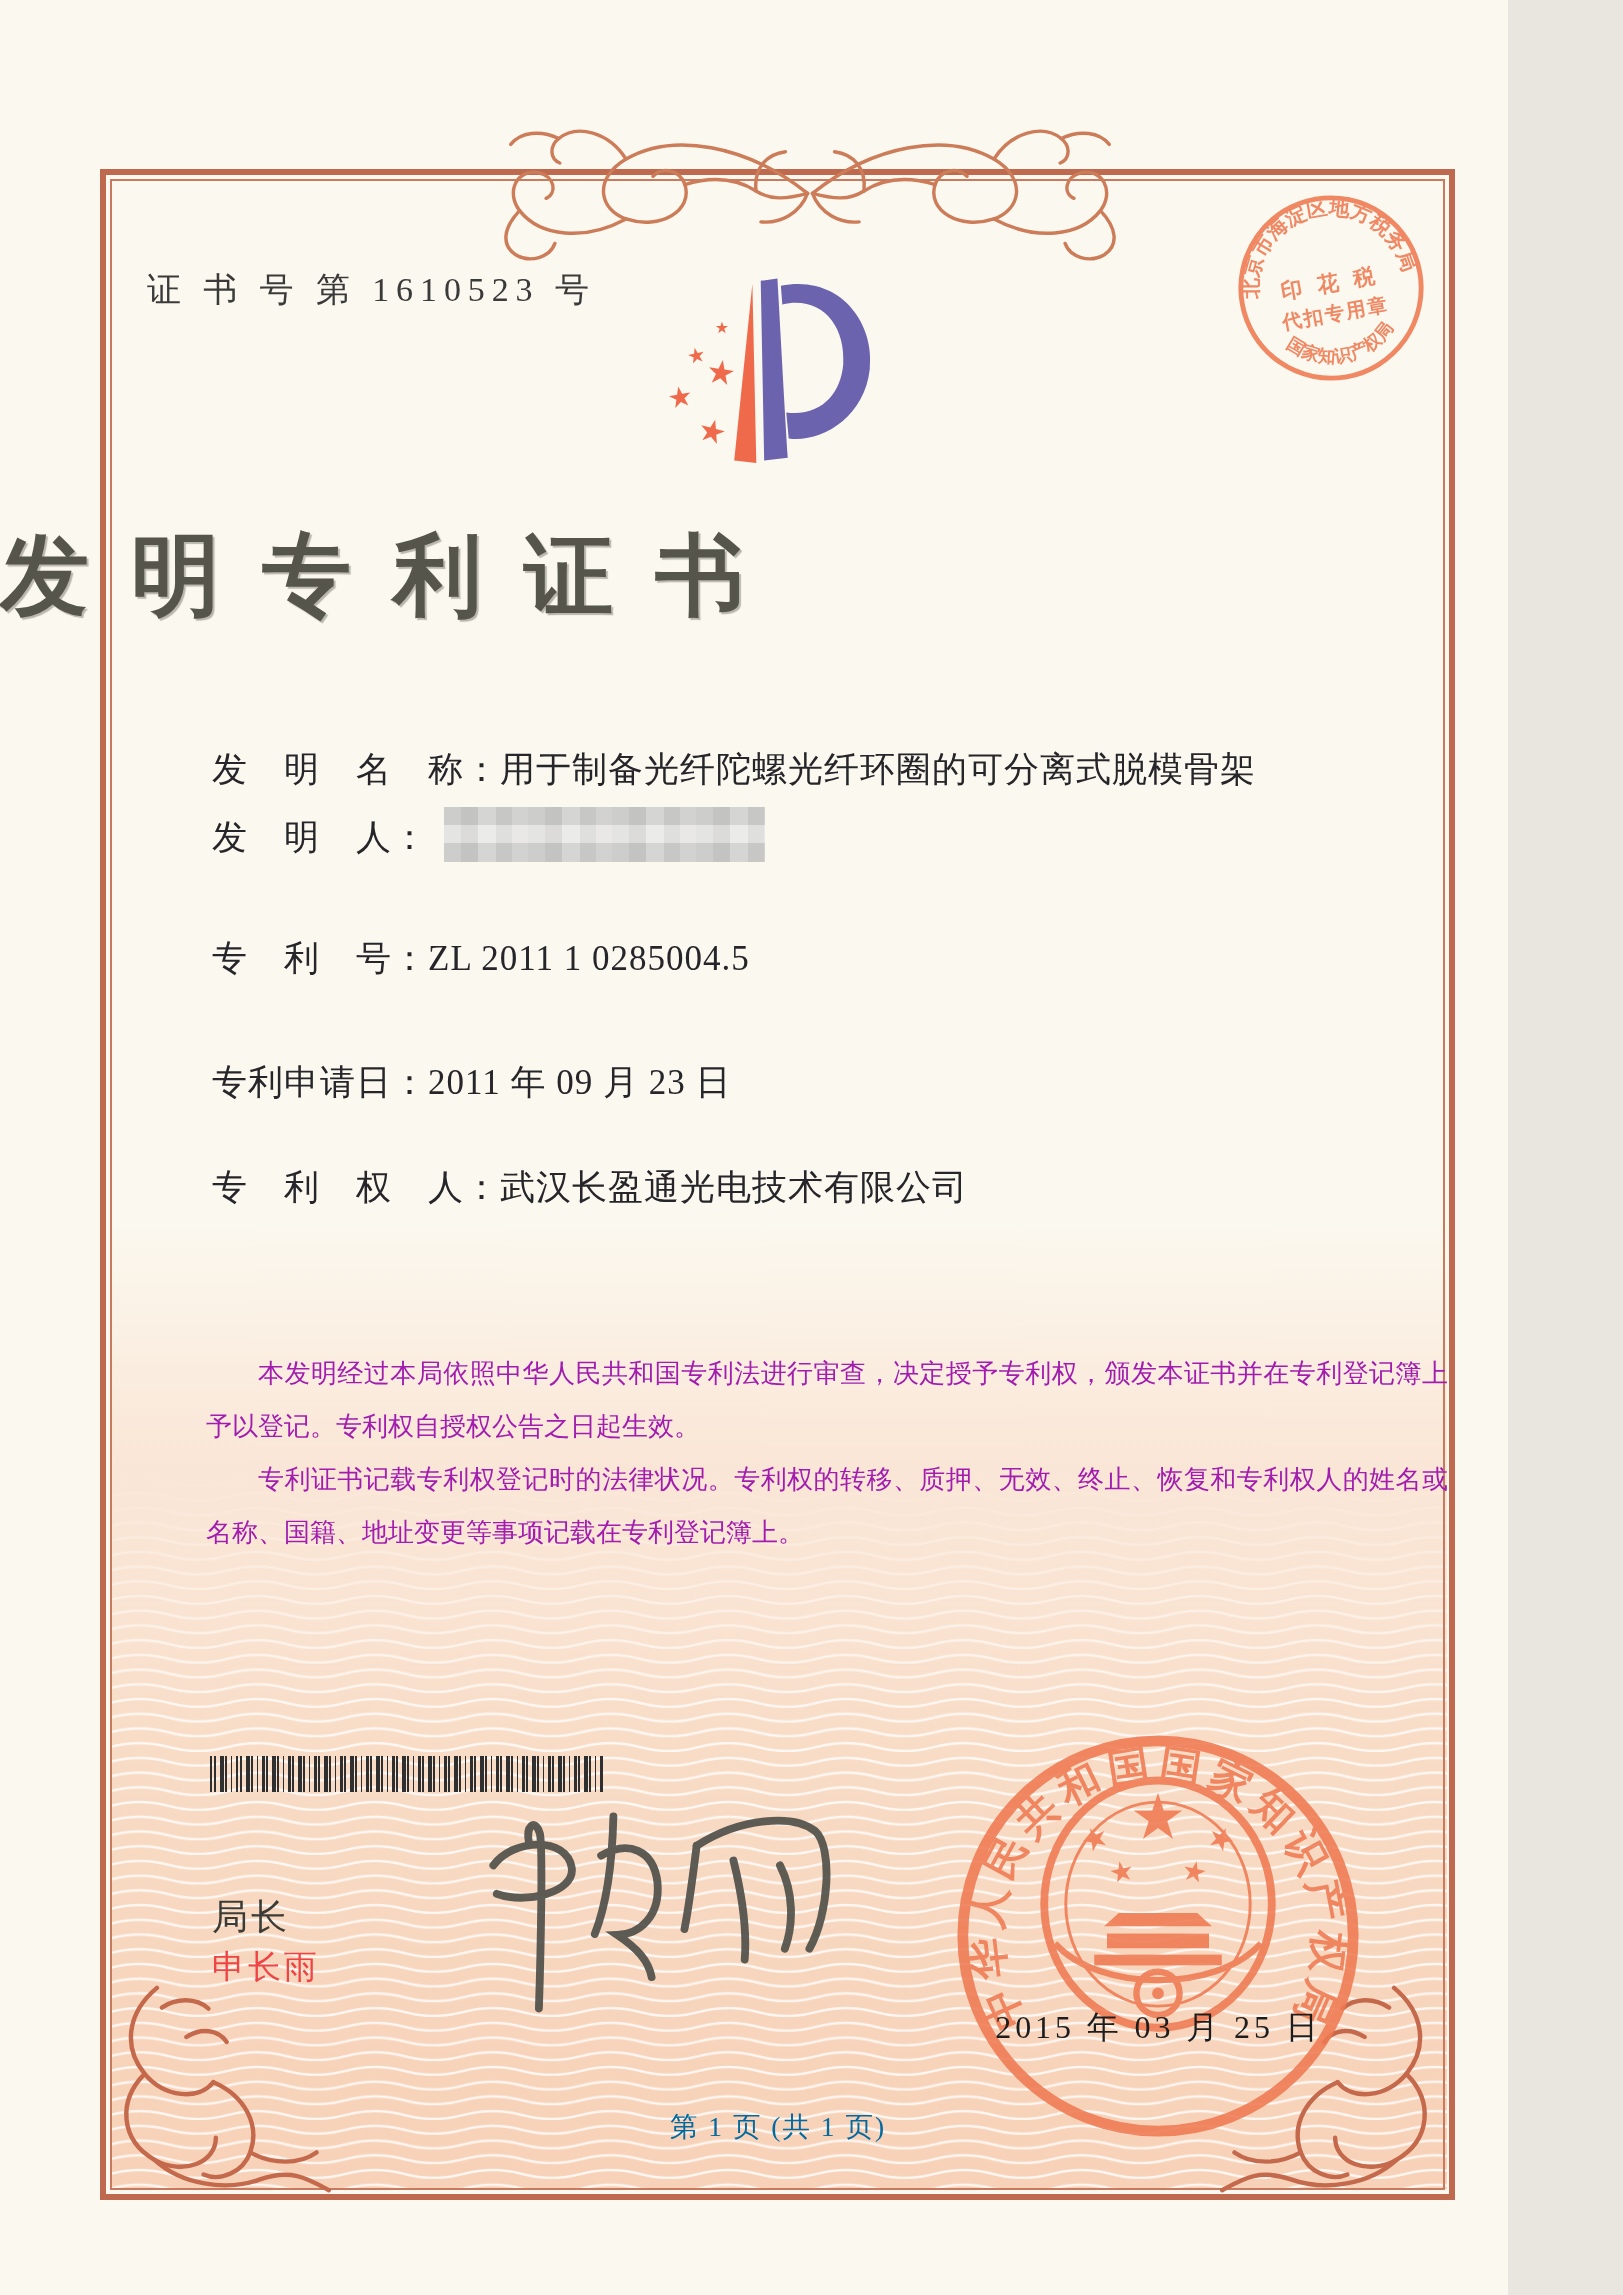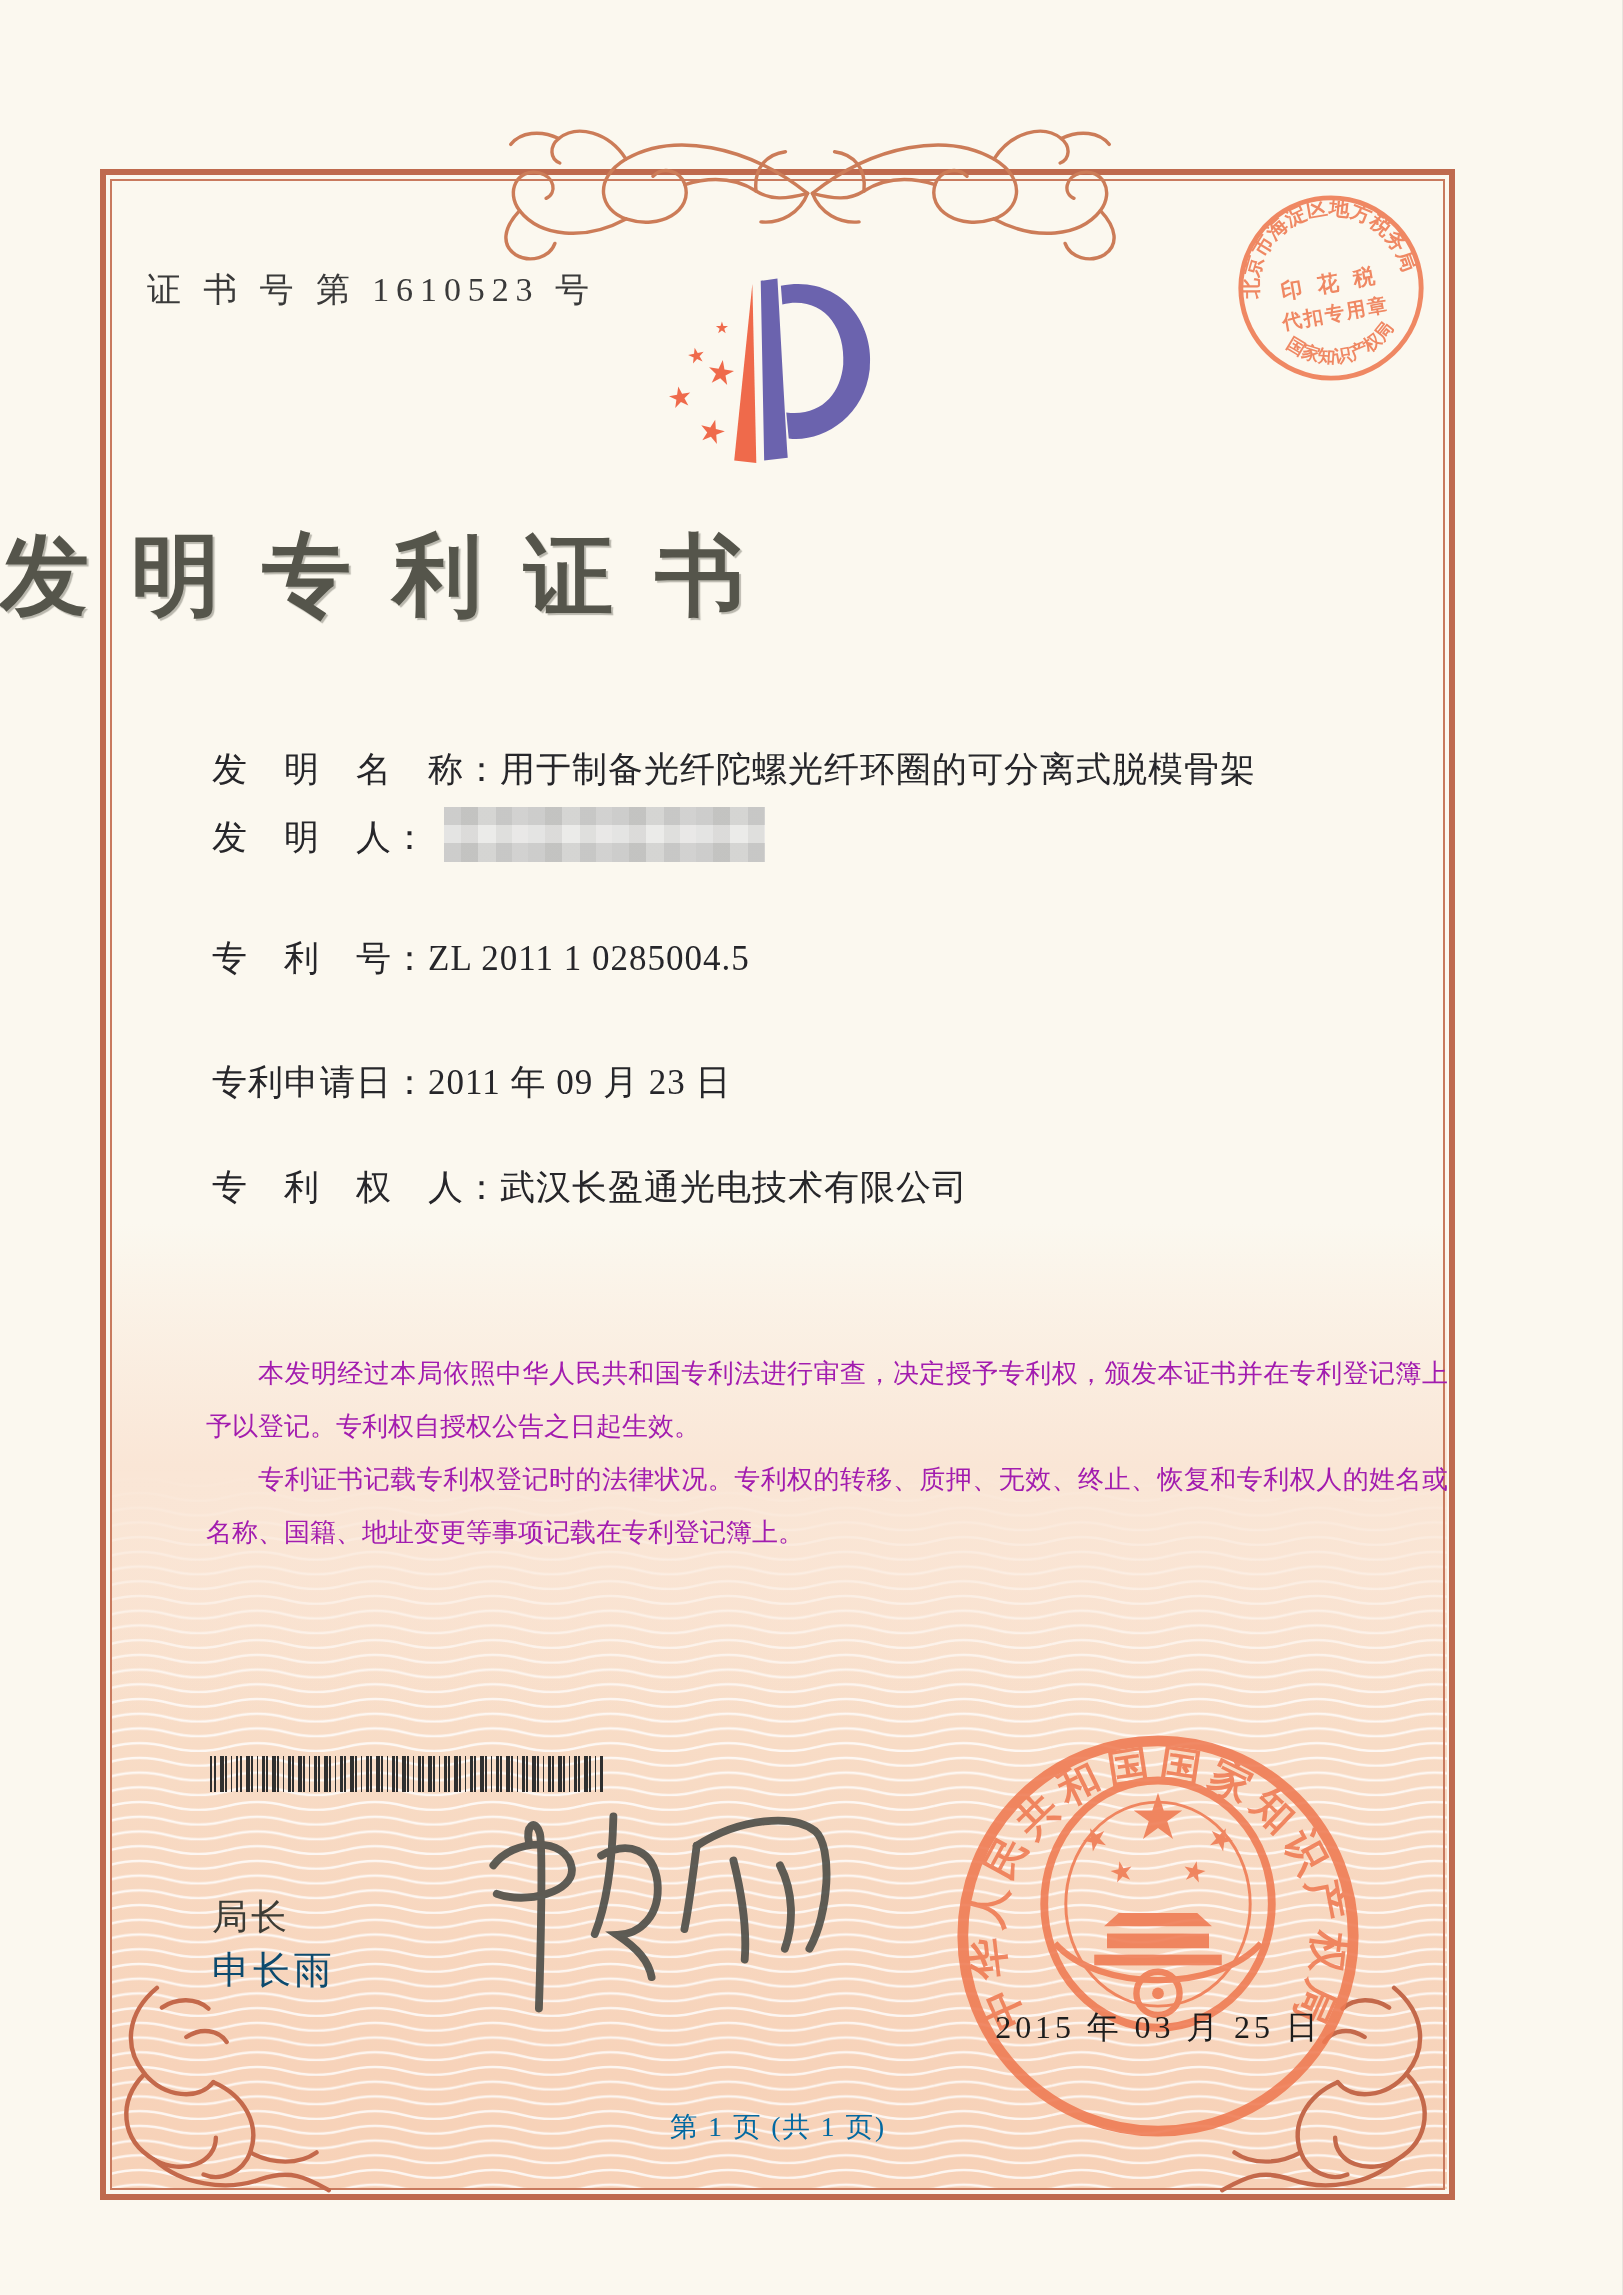--- a/index.html
+++ b/index.html
@@ -1,18 +1,18 @@
 <!DOCTYPE html>
 <html style="font-size:7.9px"><head>
 <meta charset="utf-8">
 <style>
   html,body{margin:0;padding:0;background:#e8e6df;}
   .page{
     position:relative;
-    width:1622px;height:2295px;
+    width:1508px;height:2295px;
     background:#fbf8ef;
     overflow:hidden;
     font-family:"Liberation Serif","DejaVu Serif",serif;
   }
   .abs{position:absolute;}
   
   .tint{
     left:110px;top:177px;width:1337px;height:2012px;
     background:linear-gradient(180deg,
       rgba(250,230,214,0) 0%,
@@ -66,21 +66,21 @@
   .barcode{
     left:210px;top:1756px;width:393px;height:36px;
     background-image:repeating-linear-gradient(90deg,
       #2f2f2f 0 2.5px, rgba(0,0,0,0) 2.5px 4.4px,
       #2f2f2f 4.4px 5.9px, rgba(0,0,0,0) 5.9px 9.8px,
       #2f2f2f 9.8px 13.7px, rgba(0,0,0,0) 13.7px 15px,
       #2f2f2f 15px 16.7px, rgba(0,0,0,0) 16.7px 20.6px,
       #2f2f2f 20.6px 22px, rgba(0,0,0,0) 22px 26px);
   }
   .director{left:212px;top:1885px;font-size:36px;color:#3c3c36;letter-spacing:2.9px;margin-top:8px;}
-  .director2{left:212px;top:1945px;font-size:38px;color:#0c4a6e;letter-spacing:2.9px;}
+  .director2{left:212px;top:1945px;font-size:33px;color:#ef4444;letter-spacing:2.9px;}
   .seal-date{
     left:977px;top:2006px;width:363px;text-align:center;
     font-size:32px;letter-spacing:3.9px;color:#1d1d1d;z-index:7;white-space:nowrap;
   }
   .footer{
     left:100px;top:2109px;width:1356px;text-align:center;
     font-size:27.5px;color:#0369a1;letter-spacing:2px;
   }
   svg{display:block;}
   .z1{z-index:1}.z2{z-index:2}.z3{z-index:3}.z4{z-index:4}.z5{z-index:5}.z6{z-index:6}

